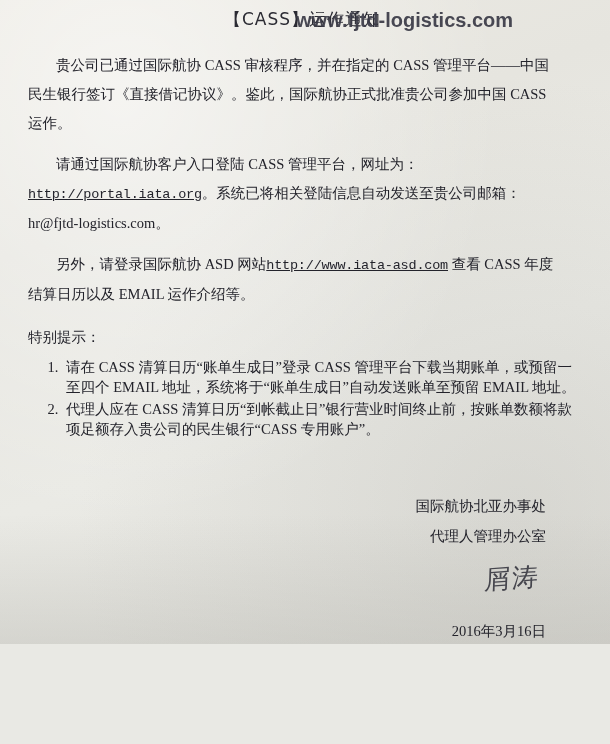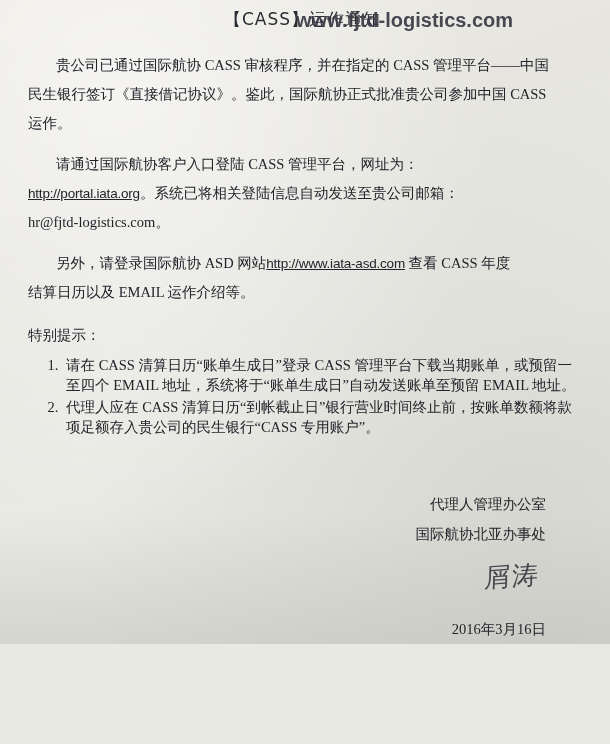--- a/index.html
+++ b/index.html
@@ -79,21 +79,21 @@
   }
   .block {
     margin-bottom: 14px;
   }
   .indent {
     text-indent: 28px;
   }
   .link {
     text-decoration: underline;
     color: #23232b;
-    font-family: Liberation Sans, sans-serif;
+    font-family: Liberation Mono, monospace;
     font-size: 13.5px;
     letter-spacing: -0.2px;
   }
   .mono {
     font-family: "DejaVu Sans Mono", monospace;
     font-size: 13.5px;
   }
   .salutation {
     margin-top: 18px;
     margin-bottom: 16px;
@@ -176,20 +176,20 @@
     <div class="special">
       <p class="body-line">特别提示：</p>
     </div>
 
     <ol class="notes">
       <li>请在 CASS 清算日历“账单生成日”登录 CASS 管理平台下载当期账单，或预留一至四个 EMAIL 地址，系统将于“账单生成日”自动发送账单至预留 EMAIL 地址。</li>
       <li>代理人应在 CASS 清算日历“到帐截止日”银行营业时间终止前，按账单数额将款项足额存入贵公司的民生银行“CASS 专用账户”。</li>
     </ol>
 
     <div class="signature-zone">
+      <div class="sig-line">国际航协北亚办事处</div>
       <div class="sig-line">代理人管理办公室</div>
-      <div class="sig-line">国际航协北亚办事处</div>
       <div class="stamp">屑涛</div>
       <div class="date-line">2016年3月16日</div>
     </div>
 
   </div>
 </div>
 
 </body></html>

